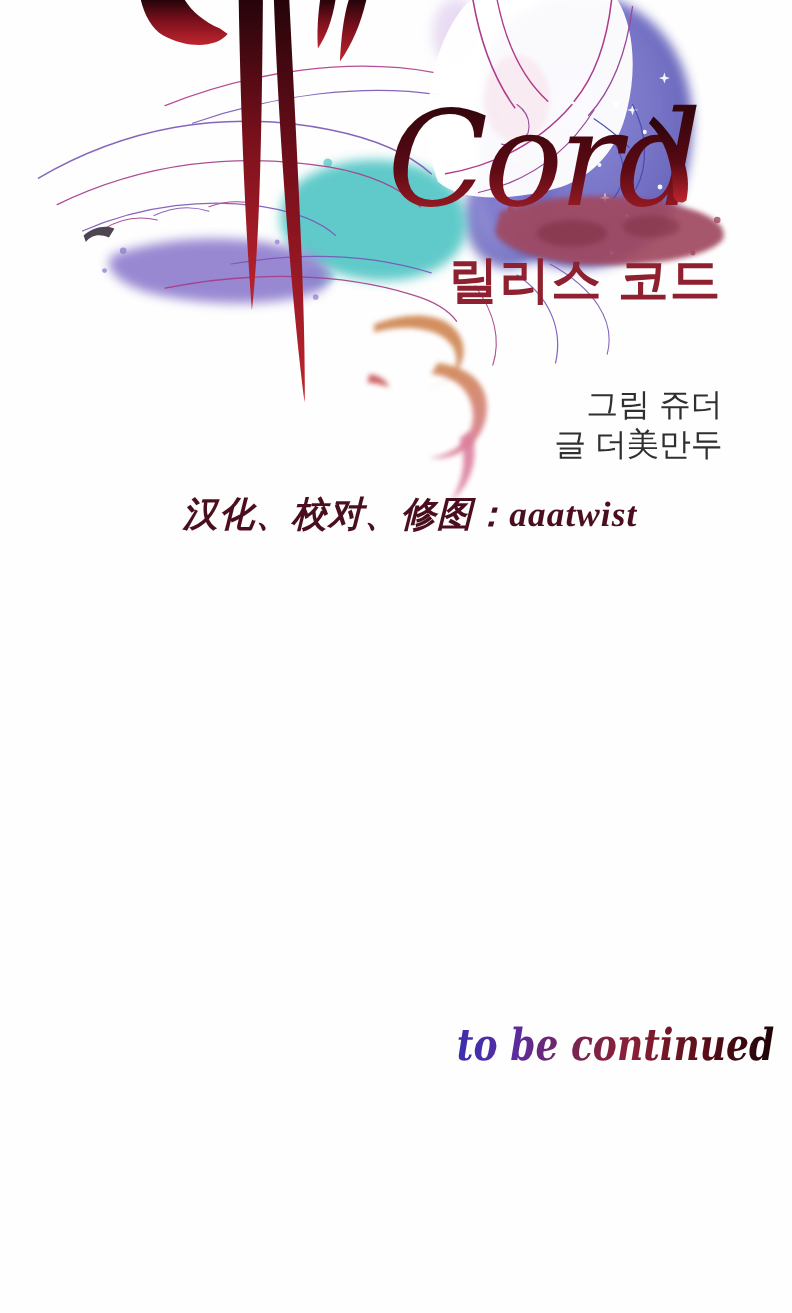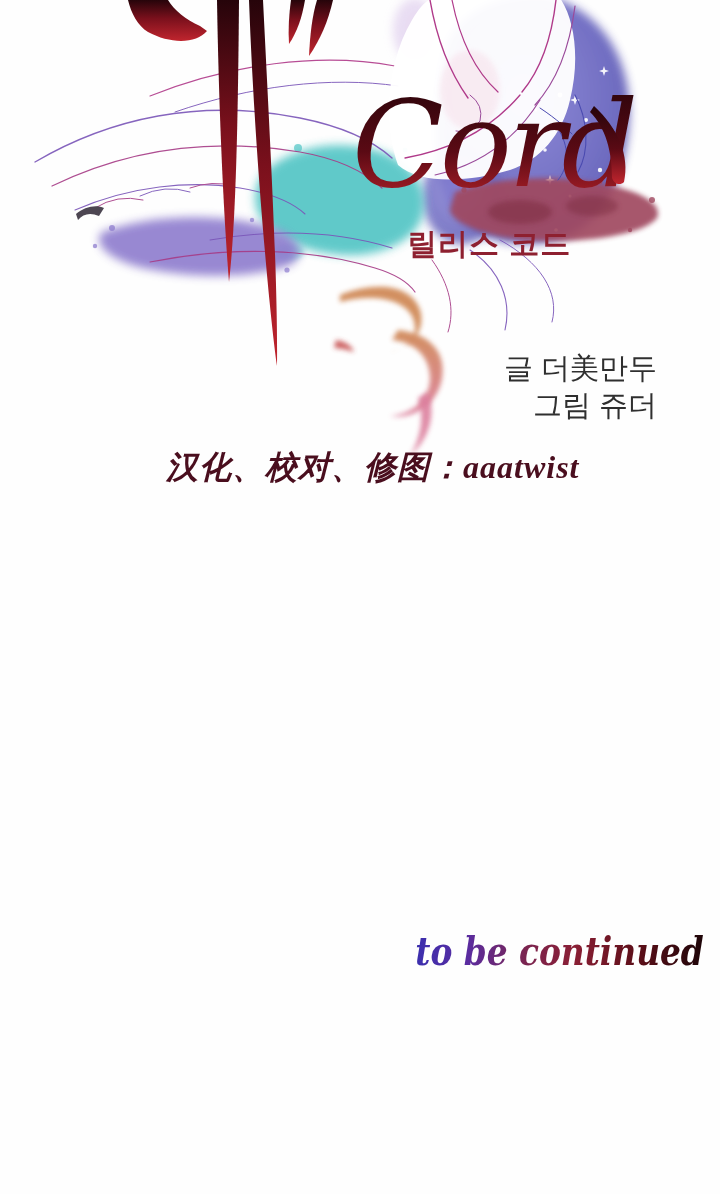--- a/index.html
+++ b/index.html
@@ -7,21 +7,21 @@
     width:720px;height:1194px;
     background:#fefefe;
     position:relative;
     overflow:hidden;
     font-family:"Liberation Sans", sans-serif;
   }
   .page{position:absolute;inset:0;}
   .artwork{position:absolute;left:0;top:0;}
   .korean-subtitle{
     position:absolute;left:407px;top:224px;
-    font-size:30px;font-weight:800;letter-spacing:1px;
+    font-size:46px;font-weight:800;letter-spacing:1px;
     color:#8e2030;
     font-family:"Liberation Sans", sans-serif;
     white-space:nowrap;
   }
   .credits-block{
     position:absolute;right:63px;top:350px;
     text-align:right;
     font-size:29px;line-height:37px;
     color:#2f2f2f;
     font-family:"Liberation Sans", sans-serif;
@@ -174,21 +174,21 @@
 
     <g>
       <text x="352" y="186" font-family="DejaVu Serif, serif" font-style="italic" font-size="120" letter-spacing="-4" fill="url(#gCord)">Cord</text>
       <path d="M594,106 C618,128 630,156 624,182 C620,186 614,184 612,178 C612,152 606,128 590,112 Z" fill="url(#gCord)"></path>
     </g>
   </svg>
 
   <div class="korean-subtitle">릴리스 코드</div>
 
   <div class="credits-block">
+    <div>그림 쥬더</div>
     <div>글 더美만두</div>
-    <div>그림 쥬더</div>
   </div>
 
   <div class="translation-credit">汉化、校对、修图：aaatwist</div>
 
   <div class="tbc">to be continued</div>
 
 </div>
 
 </body></html>

